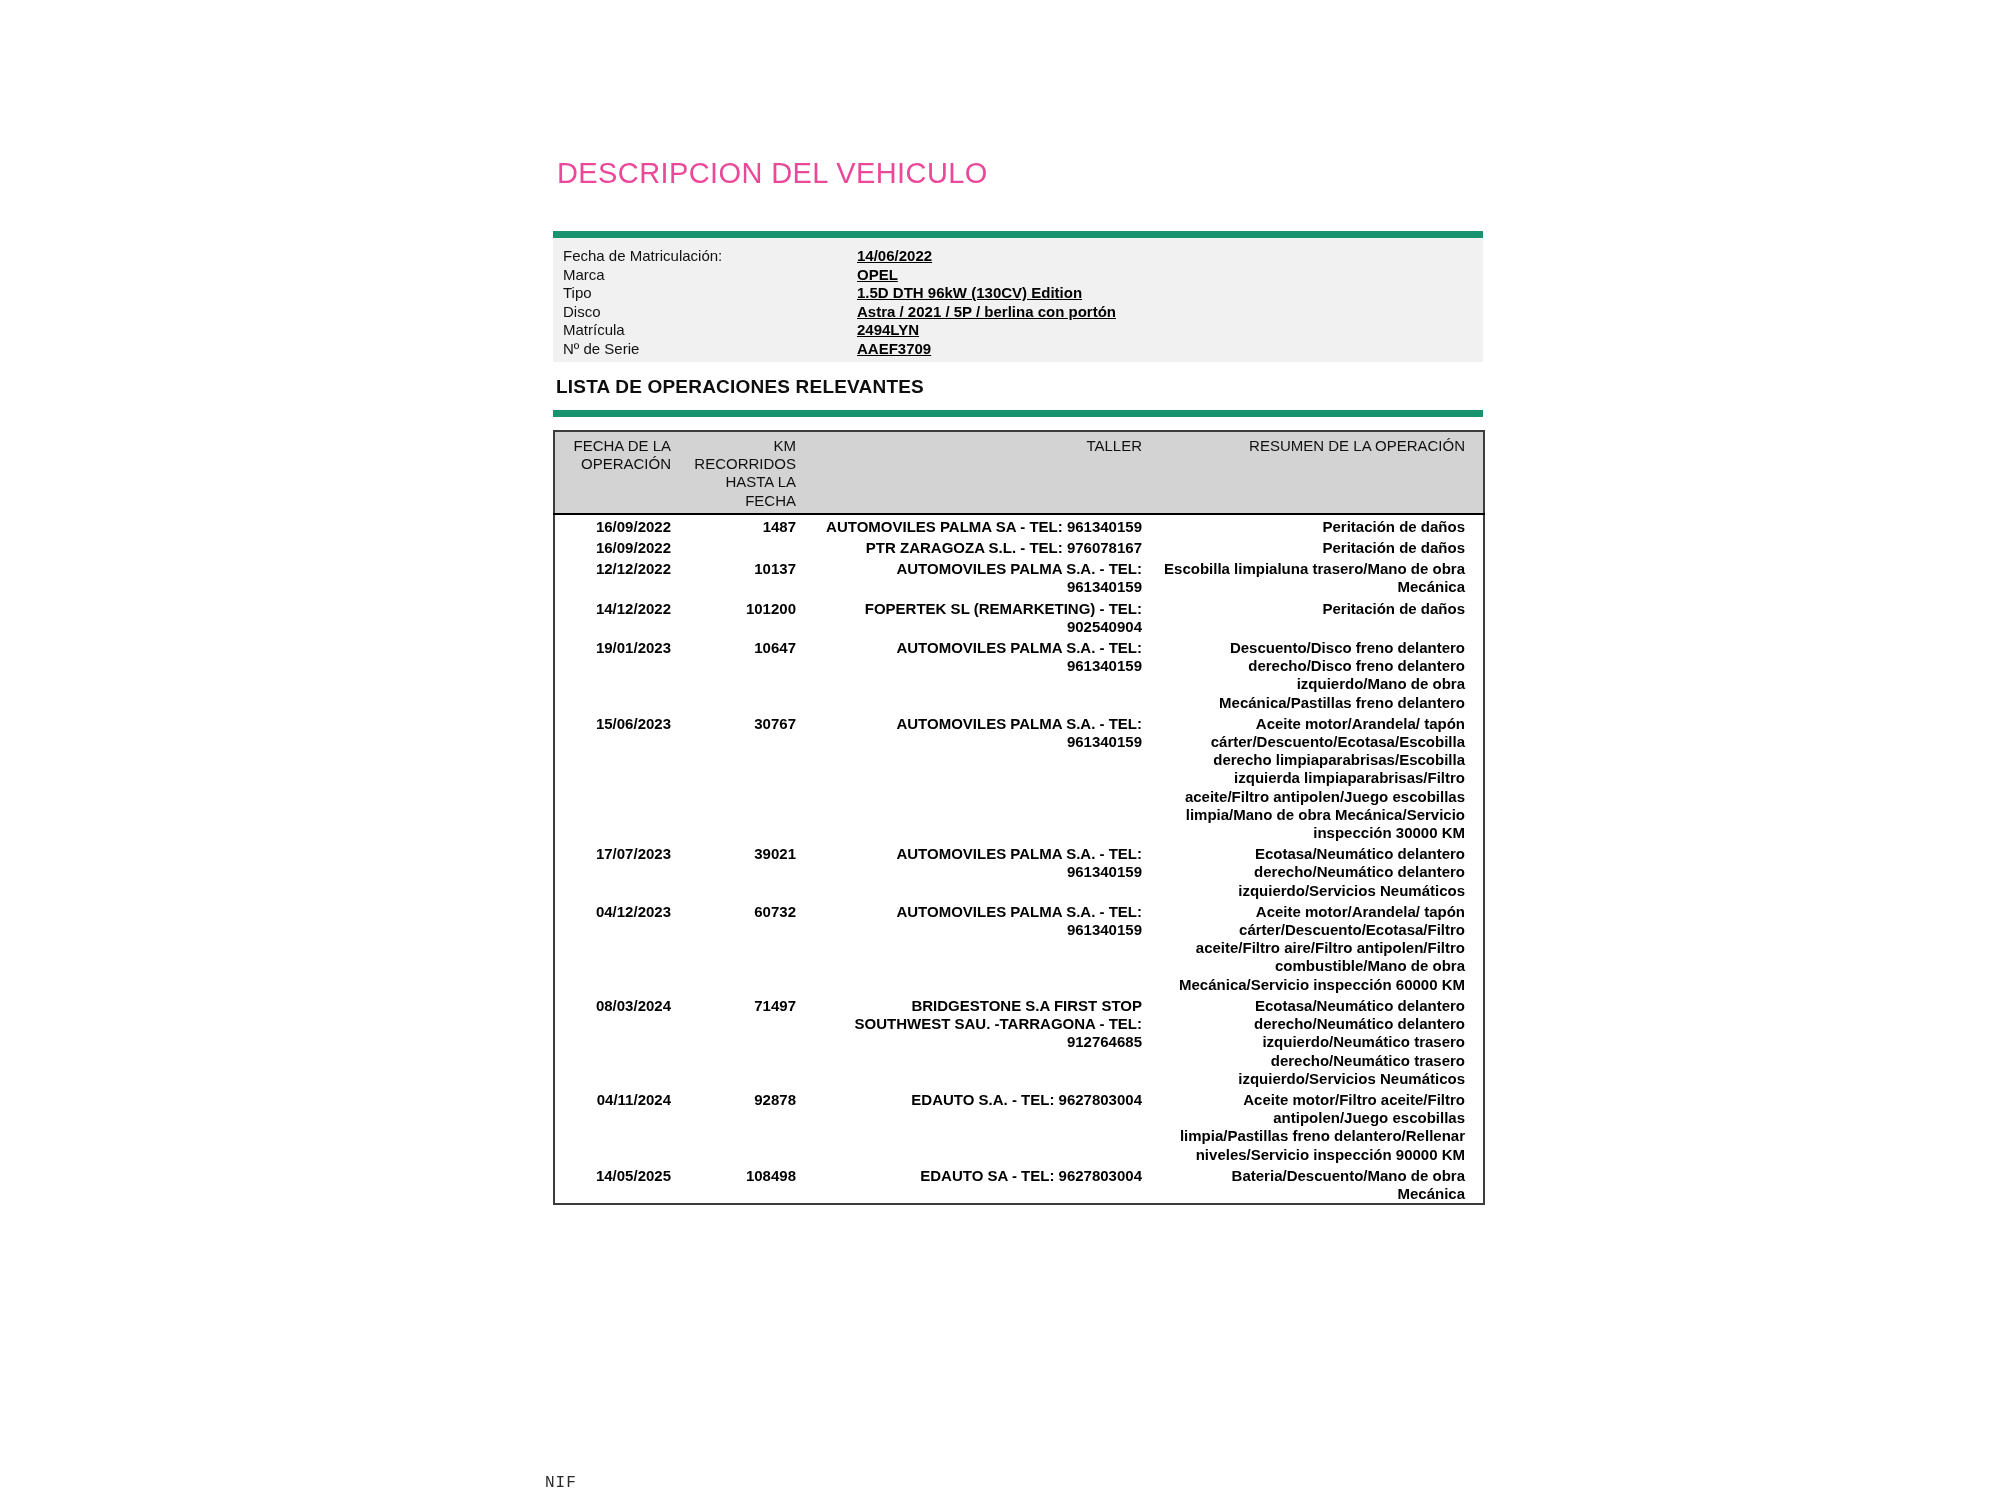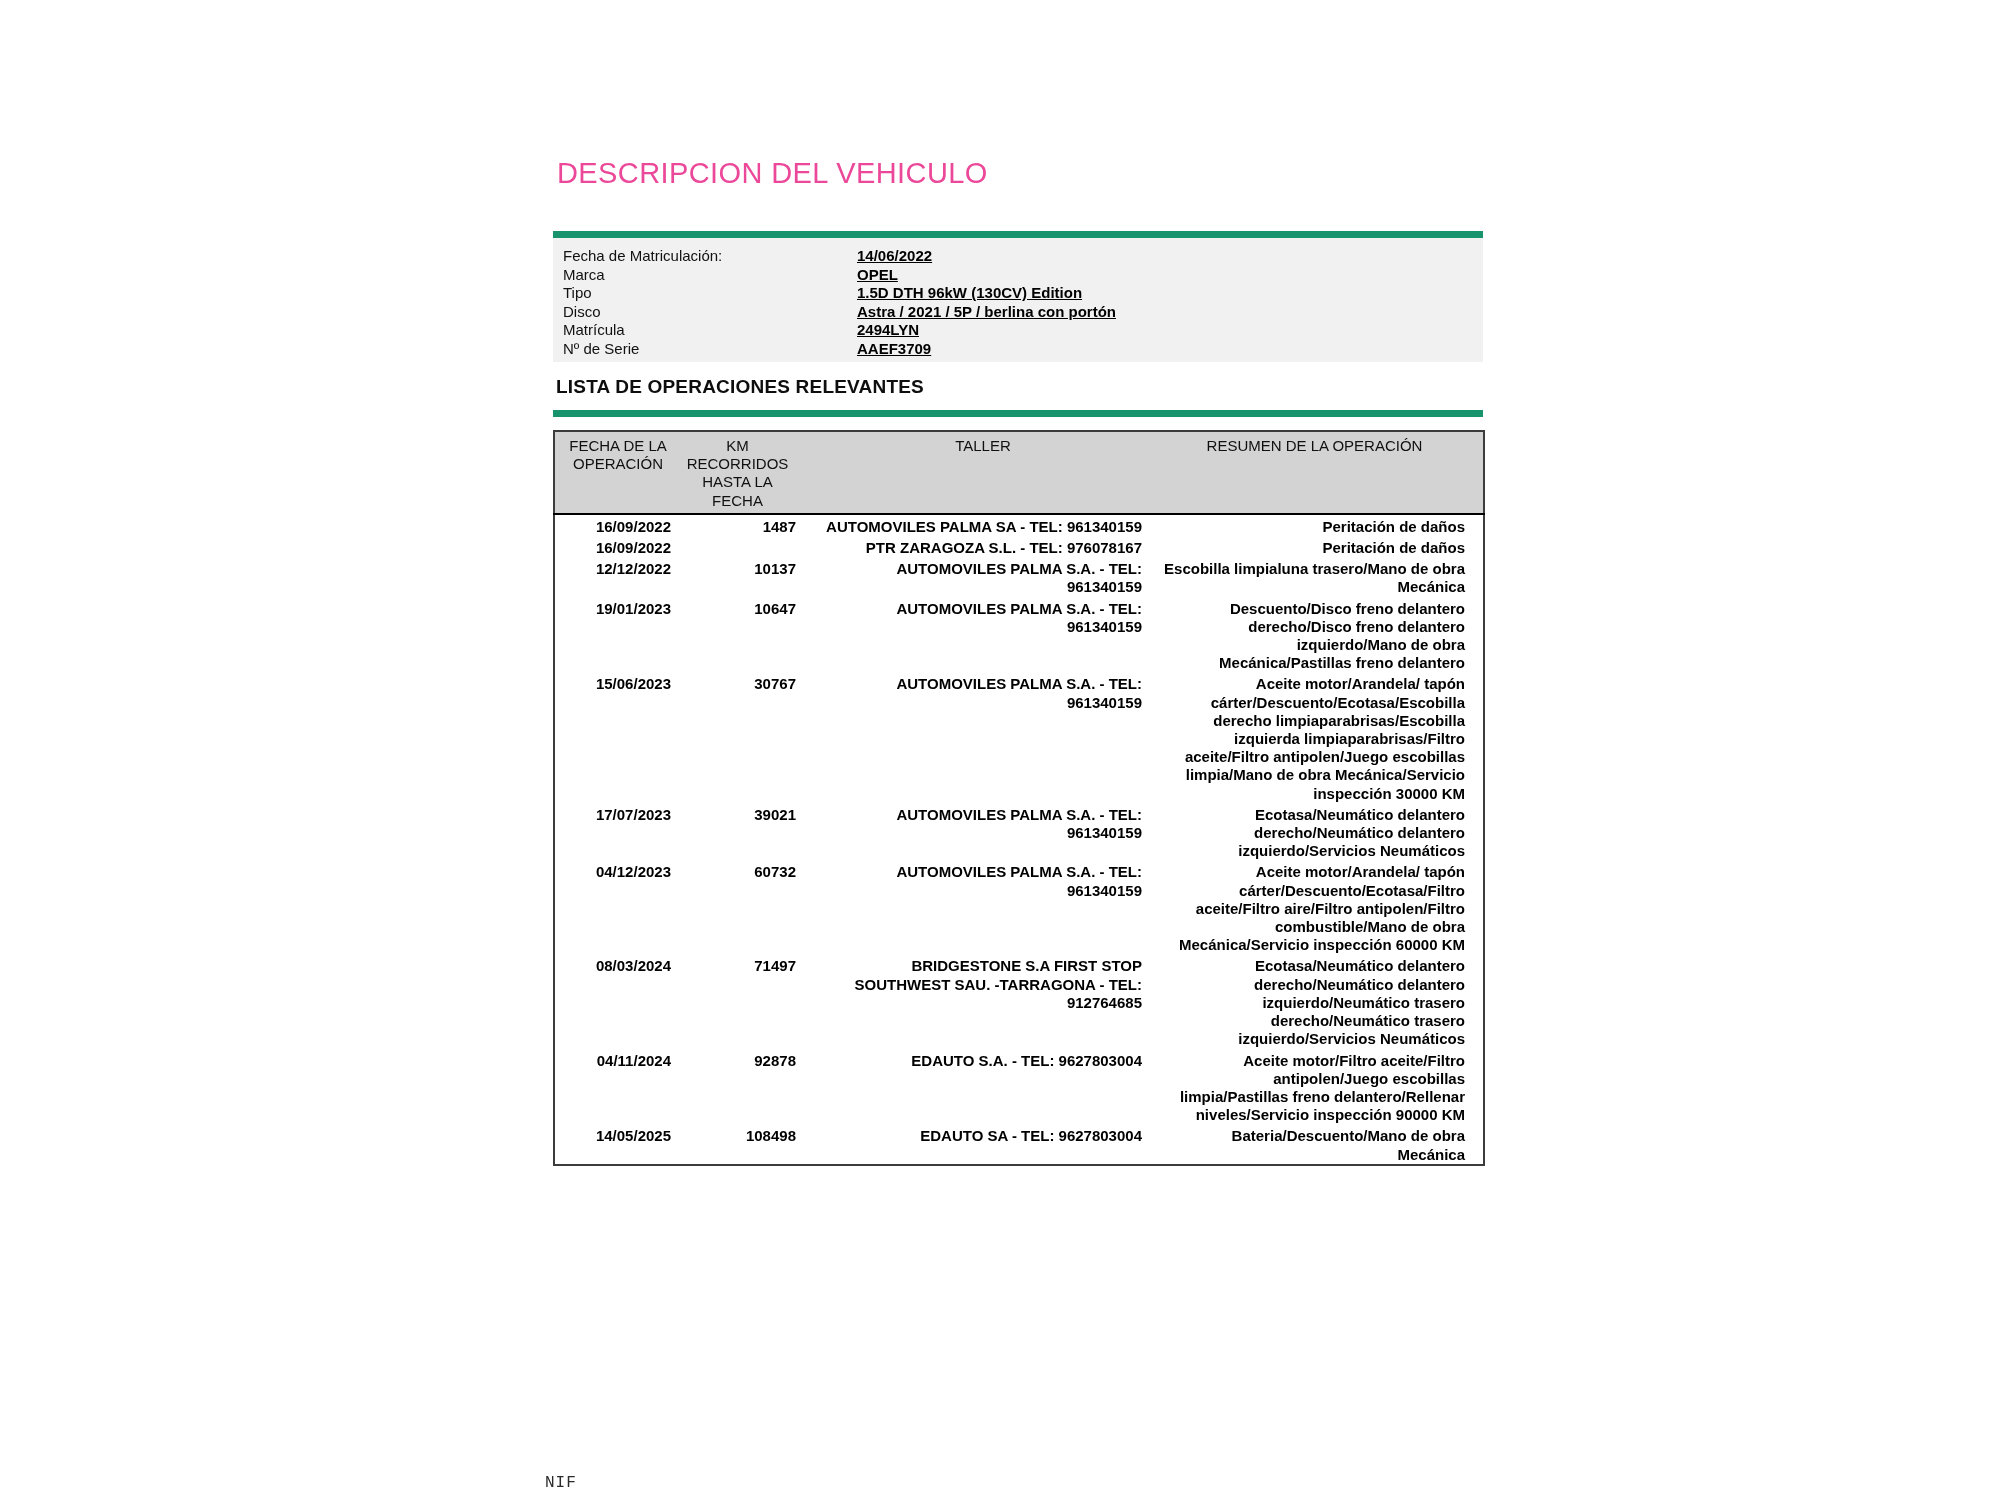--- a/index.html
+++ b/index.html
@@ -45,21 +45,21 @@
     border-collapse:collapse; table-layout:fixed;
     border:2px solid #3c3c3c;
     font-size:15px;
   }
   .ops-table col.c0 { width:125px; }
   .ops-table col.c1 { width:145px; }
   .ops-table col.c2 { width:340px; }
   .ops-table col.c3 { width:320px; }
   .ops-table th {
     background:var(--head-bg);
-    font-weight:400; text-align:center; vertical-align:top;
+    font-weight:400; text-align:right; vertical-align:top;
     line-height:18.2px; padding-top:5px; padding-bottom:3px;
     border-bottom:2px solid #000;
     color:#101010;
   }
   .ops-table td {
     vertical-align:top; font-weight:700; line-height:18.2px;
     padding-top:3px; padding-bottom:0; color:#000;text-align:right;
   }
   .ops-table th.c0, .ops-table td.c0 { padding-left:10px; padding-right:8px; }
   .ops-table th.c1, .ops-table td.c1 { padding-left:0;  padding-right:28px; }
@@ -139,20 +139,26 @@
        <td class="c2">PTR ZARAGOZA S.L. - TEL: 976078167</td>
        <td class="c3">Peritación de daños</td>
      </tr>
       <tr>
        <td class="c0">12/12/2022</td>
        <td class="c1">10137</td>
        <td class="c2">AUTOMOVILES PALMA S.A. - TEL: 961340159</td>
        <td class="c3">Escobilla limpialuna trasero/Mano de obra Mecánica</td>
      </tr>
       <tr>
+       <td class="c0">14/12/2022</td>
+       <td class="c1">101200</td>
+       <td class="c2">FOPERTEK SL (REMARKETING) - TEL: 902540904</td>
+       <td class="c3">Peritación de daños</td>
+     </tr>
+      <tr>
        <td class="c0">19/01/2023</td>
        <td class="c1">10647</td>
        <td class="c2">AUTOMOVILES PALMA S.A. - TEL: 961340159</td>
        <td class="c3">Descuento/Disco freno delantero derecho/Disco freno delantero izquierdo/Mano de obra Mecánica/Pastillas freno delantero</td>
      </tr>
       <tr>
        <td class="c0">15/06/2023</td>
        <td class="c1">30767</td>
        <td class="c2">AUTOMOVILES PALMA S.A. - TEL: 961340159</td>
        <td class="c3">Aceite motor/Arandela/ tapón cárter/Descuento/Ecotasa/Escobilla derecho limpiaparabrisas/Escobilla izquierda limpiaparabrisas/Filtro aceite/Filtro antipolen/Juego escobillas limpia/Mano de obra Mecánica/Servicio inspección 30000 KM</td>

